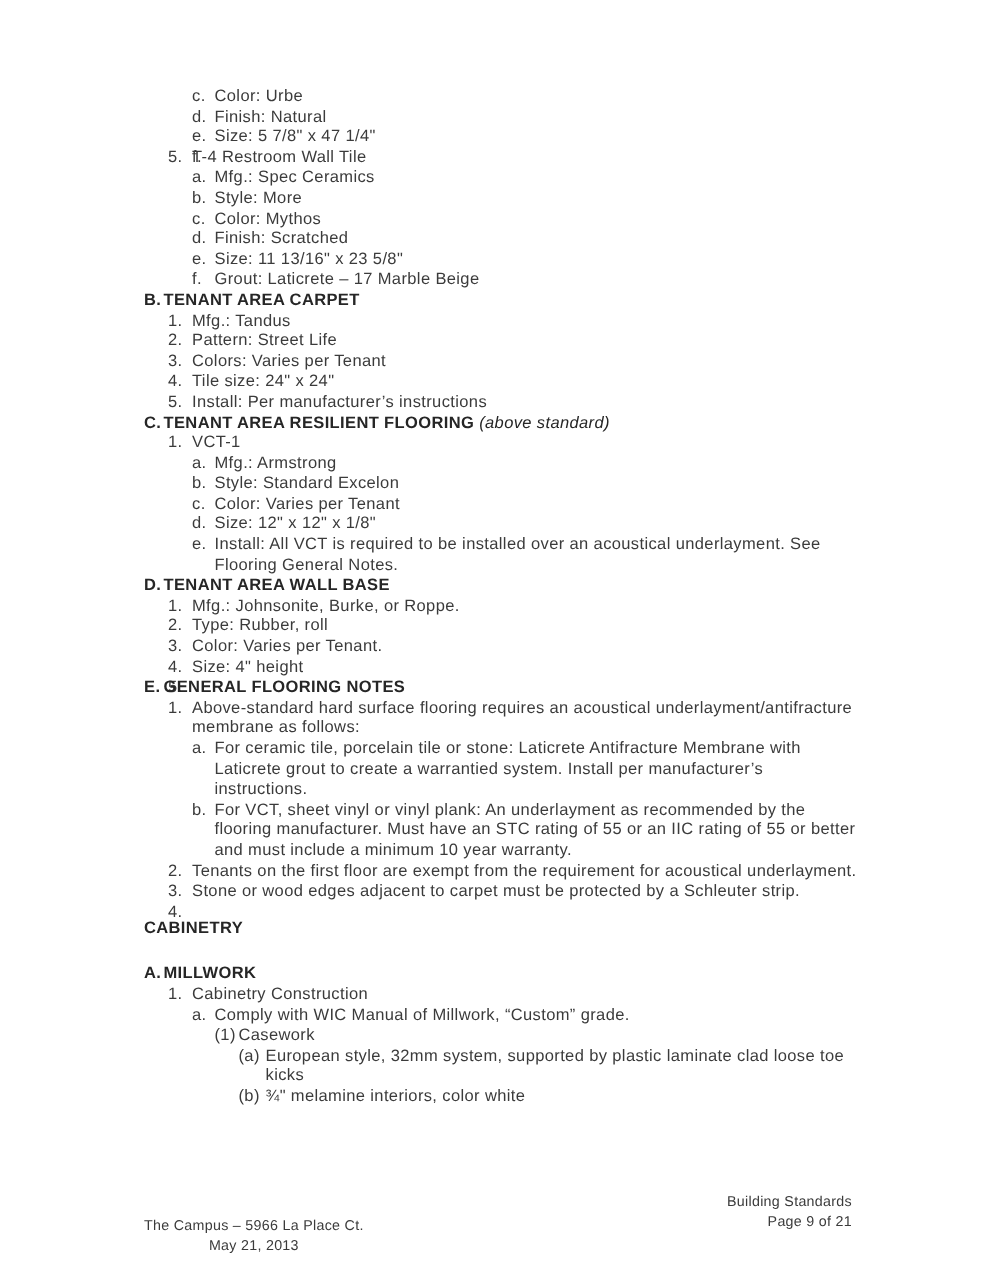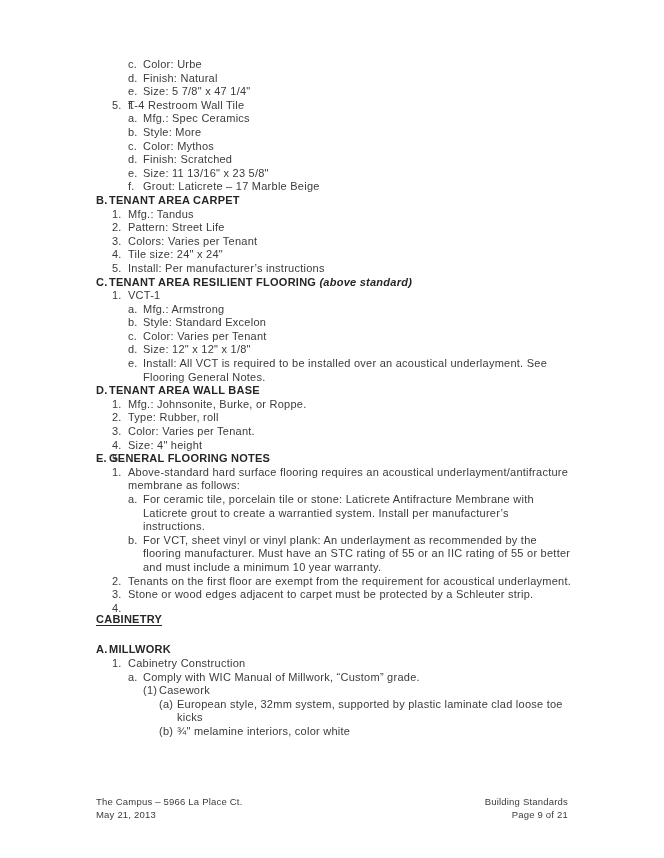--- a/index.html
+++ b/index.html
@@ -31,46 +31,45 @@
   .item .lbl {
     position: absolute;
     top: 0;
   }
   .item .txt { }
   .item.bold {
     font-weight: bold;
     color: #262626;
   }
   .item .sfx {
-    font-weight: bold;
+    font-weight: normal;
     font-style: italic;
   }
   .item.underline .txt {
-    text-decoration: underline;
     text-underline-offset: 2px;
   }
   
   .l0 { padding-left: 0; }
   .l1 { padding-left: 13px; }  .l1 .lbl { left: 0; }
   .l2 { padding-left: 32px; }  .l2 .lbl { left: 16px; }
   .l3 { padding-left: 47px; }  .l3 .lbl { left: 32px; }
   .l4 { padding-left: 63px; }  .l4 .lbl { left: 47px; }
   .l5 { padding-left: 81px; }  .l5 .lbl { left: 63px; }
   .gap { width: 100%; }
   .footer {
     position: absolute;
     top: 796px;
     left: 96px;
     right: 96px;
     font-size: 9.5px;
     line-height: 12.5px;
     letter-spacing: 0.2px;
     color: #3b3b3b;
   }
-  .footer .f-left  { position: absolute; left: 0;  top: 0; text-align: left; }
+  .footer .f-left  { position: absolute; left: 0;  top: 16px; text-align: center; }
   .footer .f-right { position: absolute; right: 0; top: 0; text-align: right; }
 </style>
 </head>
 <body>
 
 <div class="page">
 
   <div class="doc-body" id="doc-body">
       <div class="item l3"><span class="lbl">c.</span><span class="txt">Color: Urbe</span></div>
       <div class="item l3"><span class="lbl">d.</span><span class="txt">Finish: Natural</span></div>

